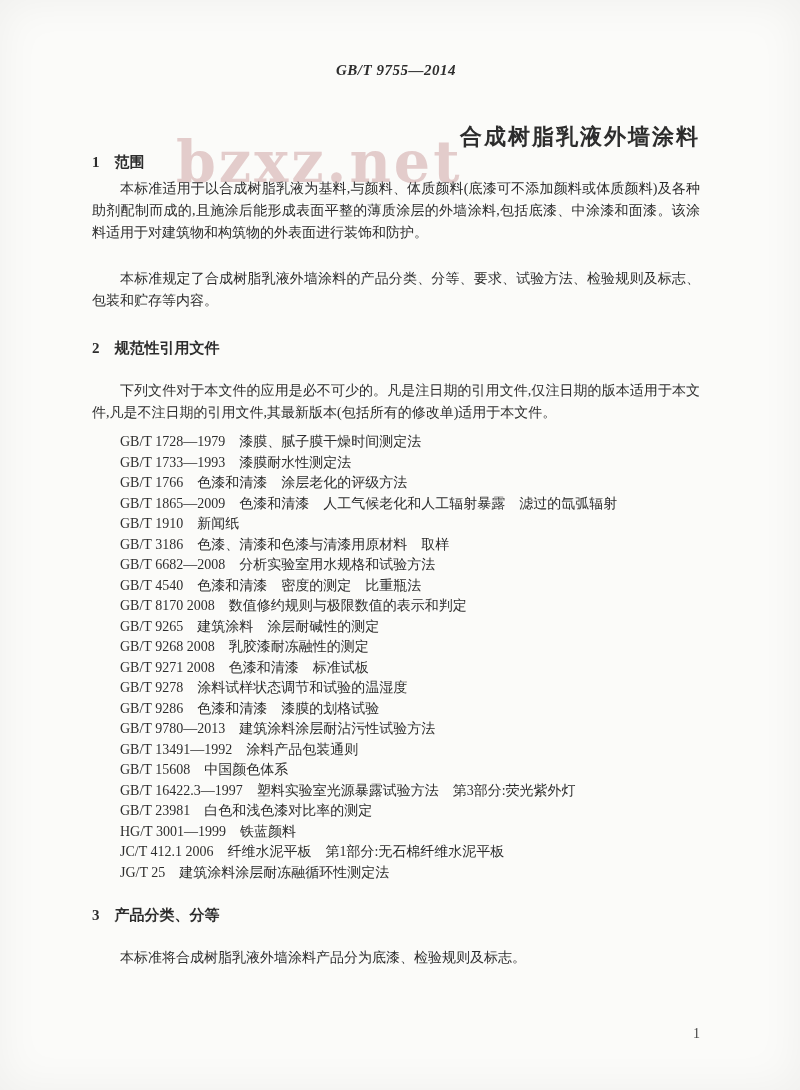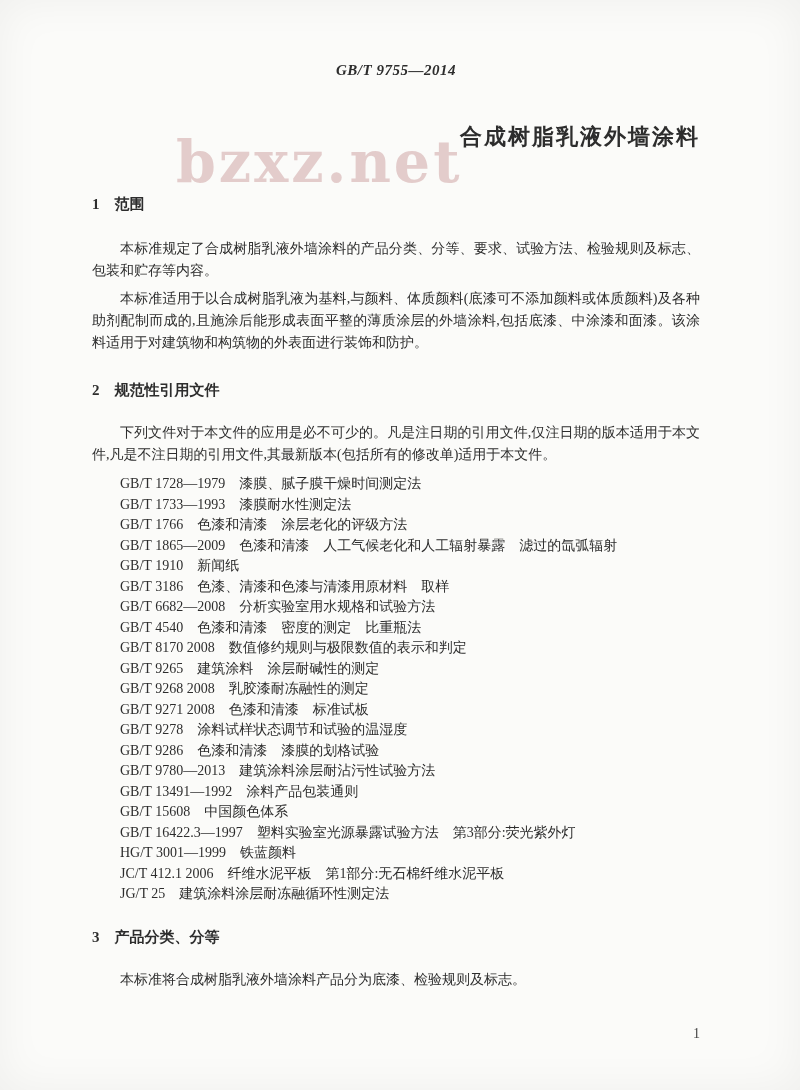--- a/index.html
+++ b/index.html
@@ -42,21 +42,20 @@
   }
   .doc-title {
     margin-top: 44px;
     text-align: right;
     font-weight: bold;
     font-size: 22px;
     line-height: 30px;
     letter-spacing: 2px;
   }
   .section-heading {
-    margin-top: 42px;
     font-weight: bold;
     font-size: 15px;
     line-height: 20px;
   }
   .section-heading.s2 { margin-top: 26px; }
   .section-heading.s3 { margin-top: 22px; }
   .para {
     margin-top: 24px;
     font-size: 14px;
     line-height: 22px;
@@ -90,22 +89,22 @@
 
   <div class="watermark">bzxz.net</div>
 
   <div class="content">
 
     <div class="doc-number">GB/T 9755—2014</div>
 
     <div class="doc-title">合成树脂乳液外墙涂料</div>
 
     <div class="section-heading">1　范围</div>
+    <div class="para tight">本标准适用于以合成树脂乳液为基料,与颜料、体质颜料(底漆可不添加颜料或体质颜料)及各种助剂配制而成的,且施涂后能形成表面平整的薄质涂层的外墙涂料,包括底漆、中涂漆和面漆。该涂料适用于对建筑物和构筑物的外表面进行装饰和防护。</div>
     <div class="para">本标准规定了合成树脂乳液外墙涂料的产品分类、分等、要求、试验方法、检验规则及标志、包装和贮存等内容。</div>
-    <div class="para tight">本标准适用于以合成树脂乳液为基料,与颜料、体质颜料(底漆可不添加颜料或体质颜料)及各种助剂配制而成的,且施涂后能形成表面平整的薄质涂层的外墙涂料,包括底漆、中涂漆和面漆。该涂料适用于对建筑物和构筑物的外表面进行装饰和防护。</div>
 
     <div class="section-heading s2">2　规范性引用文件</div>
     <div class="para after-h">下列文件对于本文件的应用是必不可少的。凡是注日期的引用文件,仅注日期的版本适用于本文件,凡是不注日期的引用文件,其最新版本(包括所有的修改单)适用于本文件。</div>
 
     <div class="ref-list">
         <div class="ref-item">GB/T 1728—1979　漆膜、腻子膜干燥时间测定法</div>
         <div class="ref-item">GB/T 1733—1993　漆膜耐水性测定法</div>
         <div class="ref-item">GB/T 1766　色漆和清漆　涂层老化的评级方法</div>
         <div class="ref-item">GB/T 1865—2009　色漆和清漆　人工气候老化和人工辐射暴露　滤过的氙弧辐射</div>
         <div class="ref-item">GB/T 1910　新闻纸</div>
@@ -115,20 +114,21 @@
         <div class="ref-item">GB/T 8170 2008　数值修约规则与极限数值的表示和判定</div>
         <div class="ref-item">GB/T 9265　建筑涂料　涂层耐碱性的测定</div>
         <div class="ref-item">GB/T 9268 2008　乳胶漆耐冻融性的测定</div>
         <div class="ref-item">GB/T 9271 2008　色漆和清漆　标准试板</div>
         <div class="ref-item">GB/T 9278　涂料试样状态调节和试验的温湿度</div>
         <div class="ref-item">GB/T 9286　色漆和清漆　漆膜的划格试验</div>
         <div class="ref-item">GB/T 9780—2013　建筑涂料涂层耐沾污性试验方法</div>
         <div class="ref-item">GB/T 13491—1992　涂料产品包装通则</div>
         <div class="ref-item">GB/T 15608　中国颜色体系</div>
         <div class="ref-item">GB/T 16422.3—1997　塑料实验室光源暴露试验方法　第3部分:荧光紫外灯</div>
+        <div class="ref-item">GB/T 23981　白色和浅色漆对比率的测定</div>
         <div class="ref-item">HG/T 3001—1999　铁蓝颜料</div>
         <div class="ref-item">JC/T 412.1 2006　纤维水泥平板　第1部分:无石棉纤维水泥平板</div>
         <div class="ref-item">JG/T 25　建筑涂料涂层耐冻融循环性测定法</div>
       </div>
 
     <div class="section-heading s3">3　产品分类、分等</div>
     <div class="para after-h">本标准将合成树脂乳液外墙涂料产品分为底漆、检验规则及标志。</div>
 
   </div>
 

